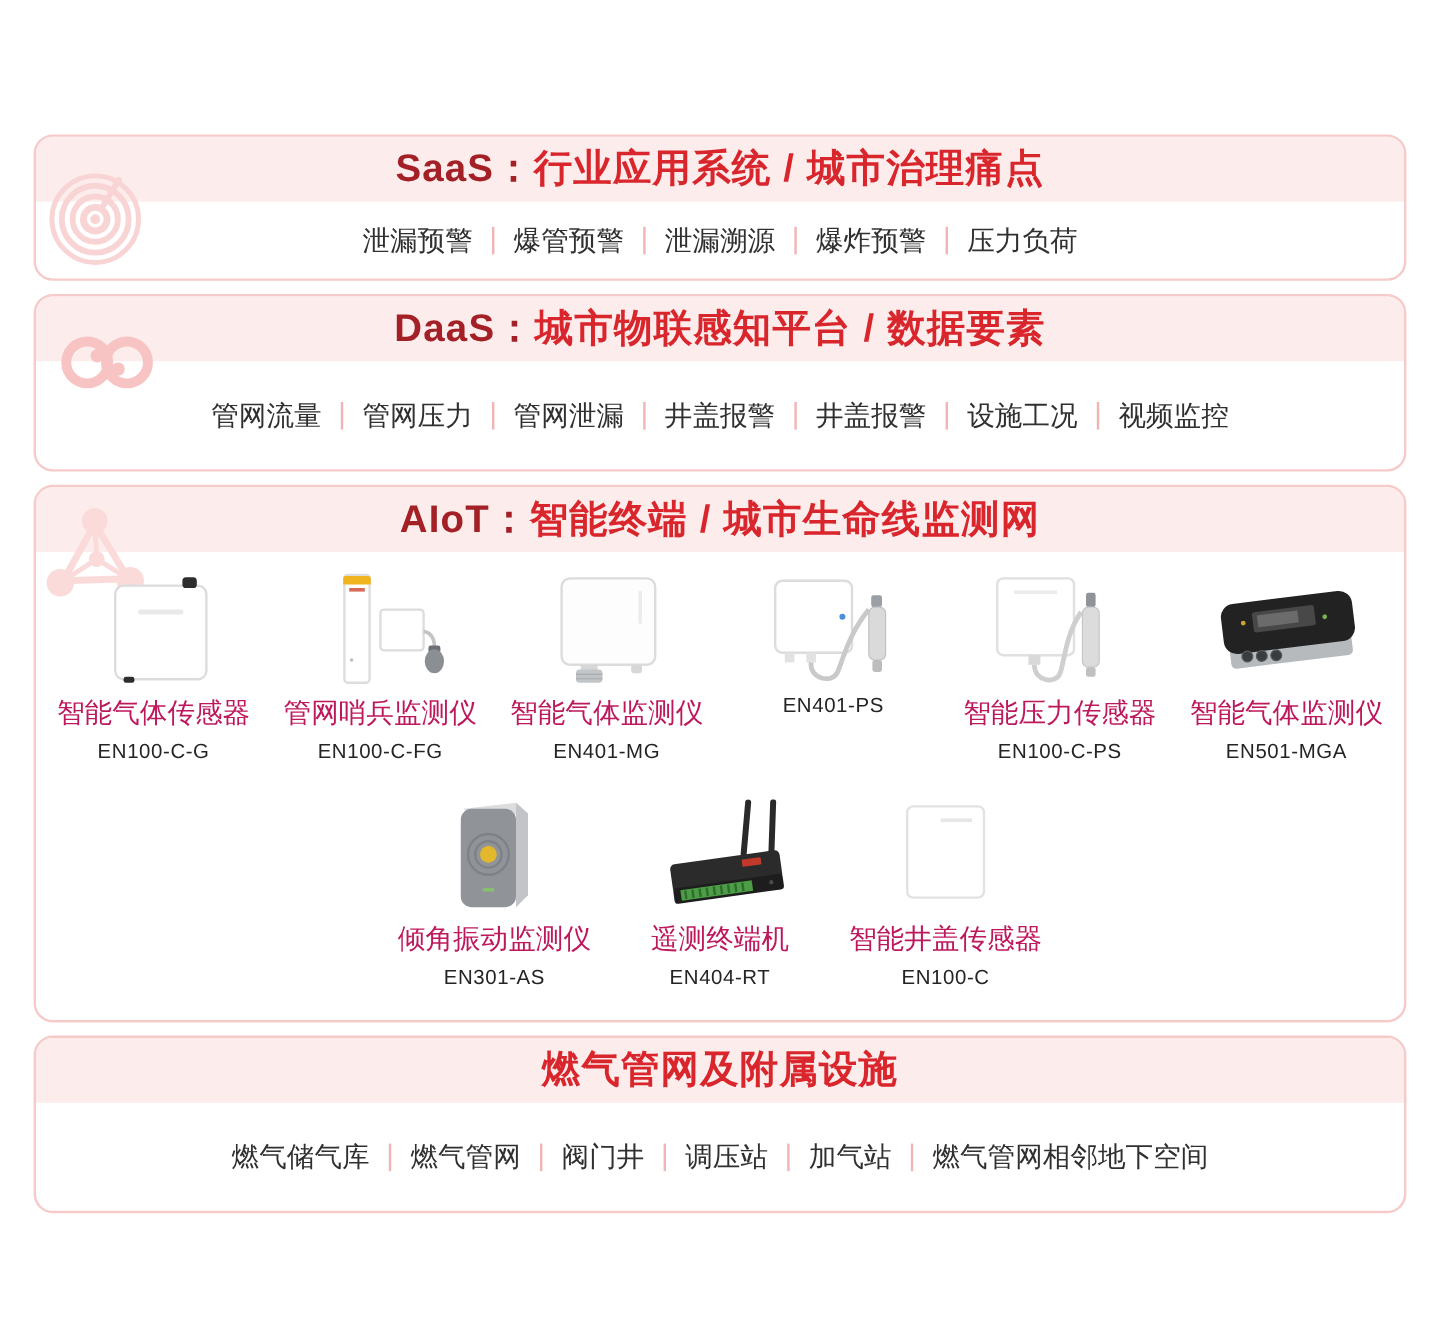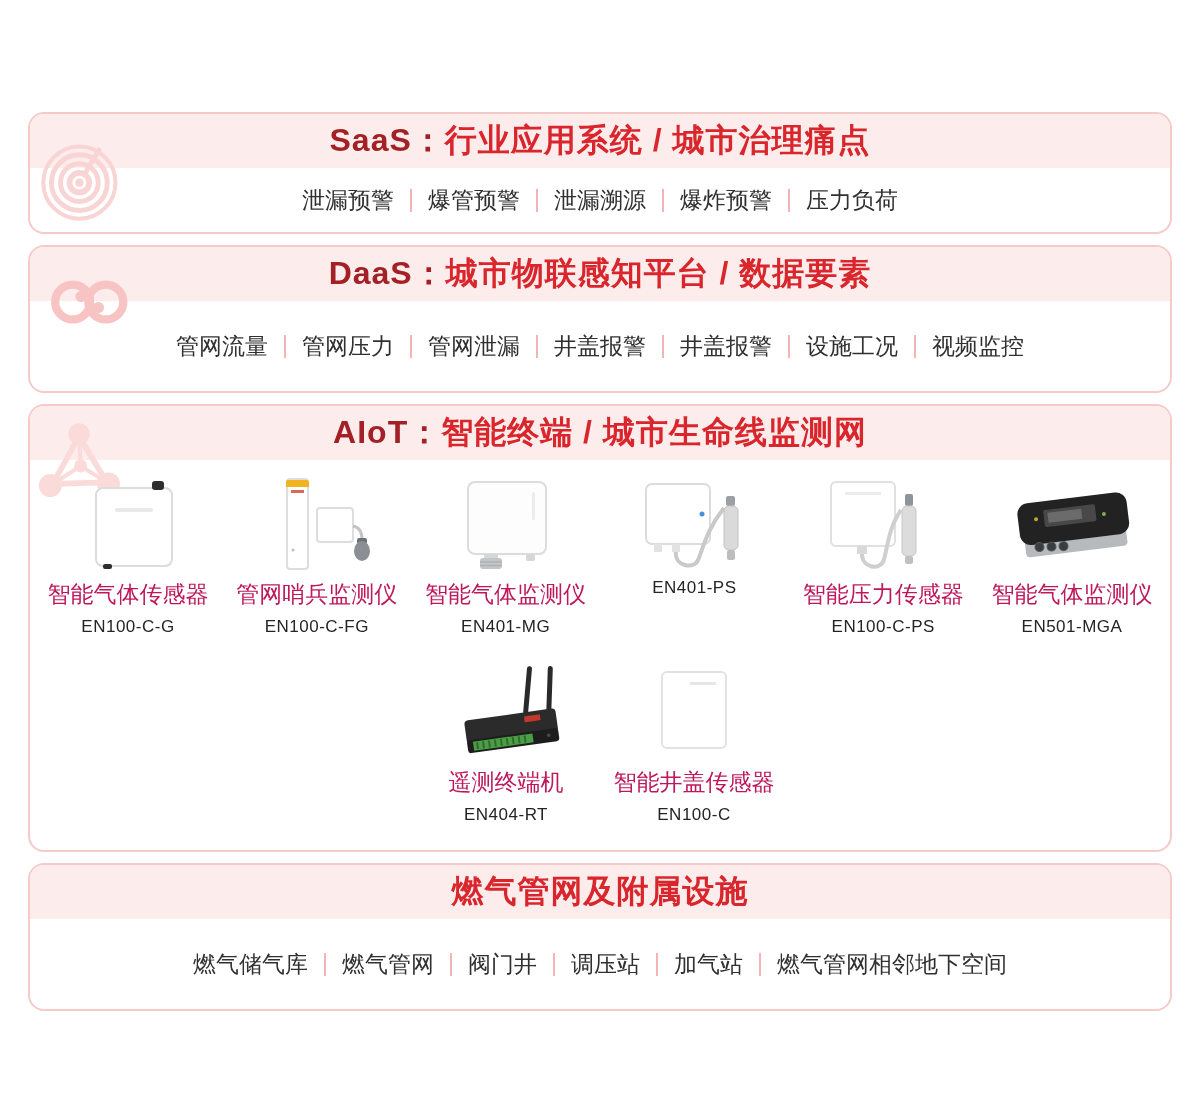--- a/index.html
+++ b/index.html
@@ -229,20 +229,35 @@
             </svg>
           </div>
           <div class="product-name">智能气体监测仪</div>
           <div class="product-model">EN501-MGA</div>
         </div>
 
       </div>
 
       <div class="prod-row2">
 
+        <div class="product">
+          <div class="product-img">
+            <svg width="160" height="92" viewBox="0 0 160 92">
+              <path d="M54 8 L98 3 L108 12 L64 16 Z" fill="#dcdddf"></path>
+              <path d="M98 3 L108 12 L108 80 L98 90 Z" fill="#c2c4c7"></path>
+              <rect x="52" y="8" width="46" height="82" rx="9" fill="#909499"></rect>
+              <circle cx="75" cy="46" r="17" fill="none" stroke="#7e8288" stroke-width="2"></circle>
+              <circle cx="75" cy="46" r="11" fill="none" stroke="#7e8288" stroke-width="2"></circle>
+              <circle cx="75" cy="46" r="7" fill="#e3b82d"></circle>
+              <rect x="70" y="74" width="10" height="3" rx="1.5" fill="#86c06c"></rect>
+            </svg>
+          </div>
+          <div class="product-name">倾角振动监测仪</div>
+          <div class="product-model">EN301-AS</div>
+        </div>
 
         <div class="product">
           <div class="product-img">
             <svg width="160" height="92" viewBox="0 0 160 92">
               <rect x="97" y="0" width="5" height="48" rx="2.5" fill="#2a2a2a" transform="rotate(5 99 48)"></rect>
               <rect x="120" y="0" width="5" height="54" rx="2.5" fill="#2a2a2a" transform="rotate(2 122 54)"></rect>
               <g transform="rotate(-8 88 66)">
                 <rect x="40" y="48" width="92" height="24" rx="4" fill="#2b2b2b"></rect>
                 <rect x="40" y="68" width="92" height="13" rx="3" fill="#1d1d1d"></rect>
                 <rect x="46" y="70" width="60" height="9" fill="#4c9e46"></rect>

